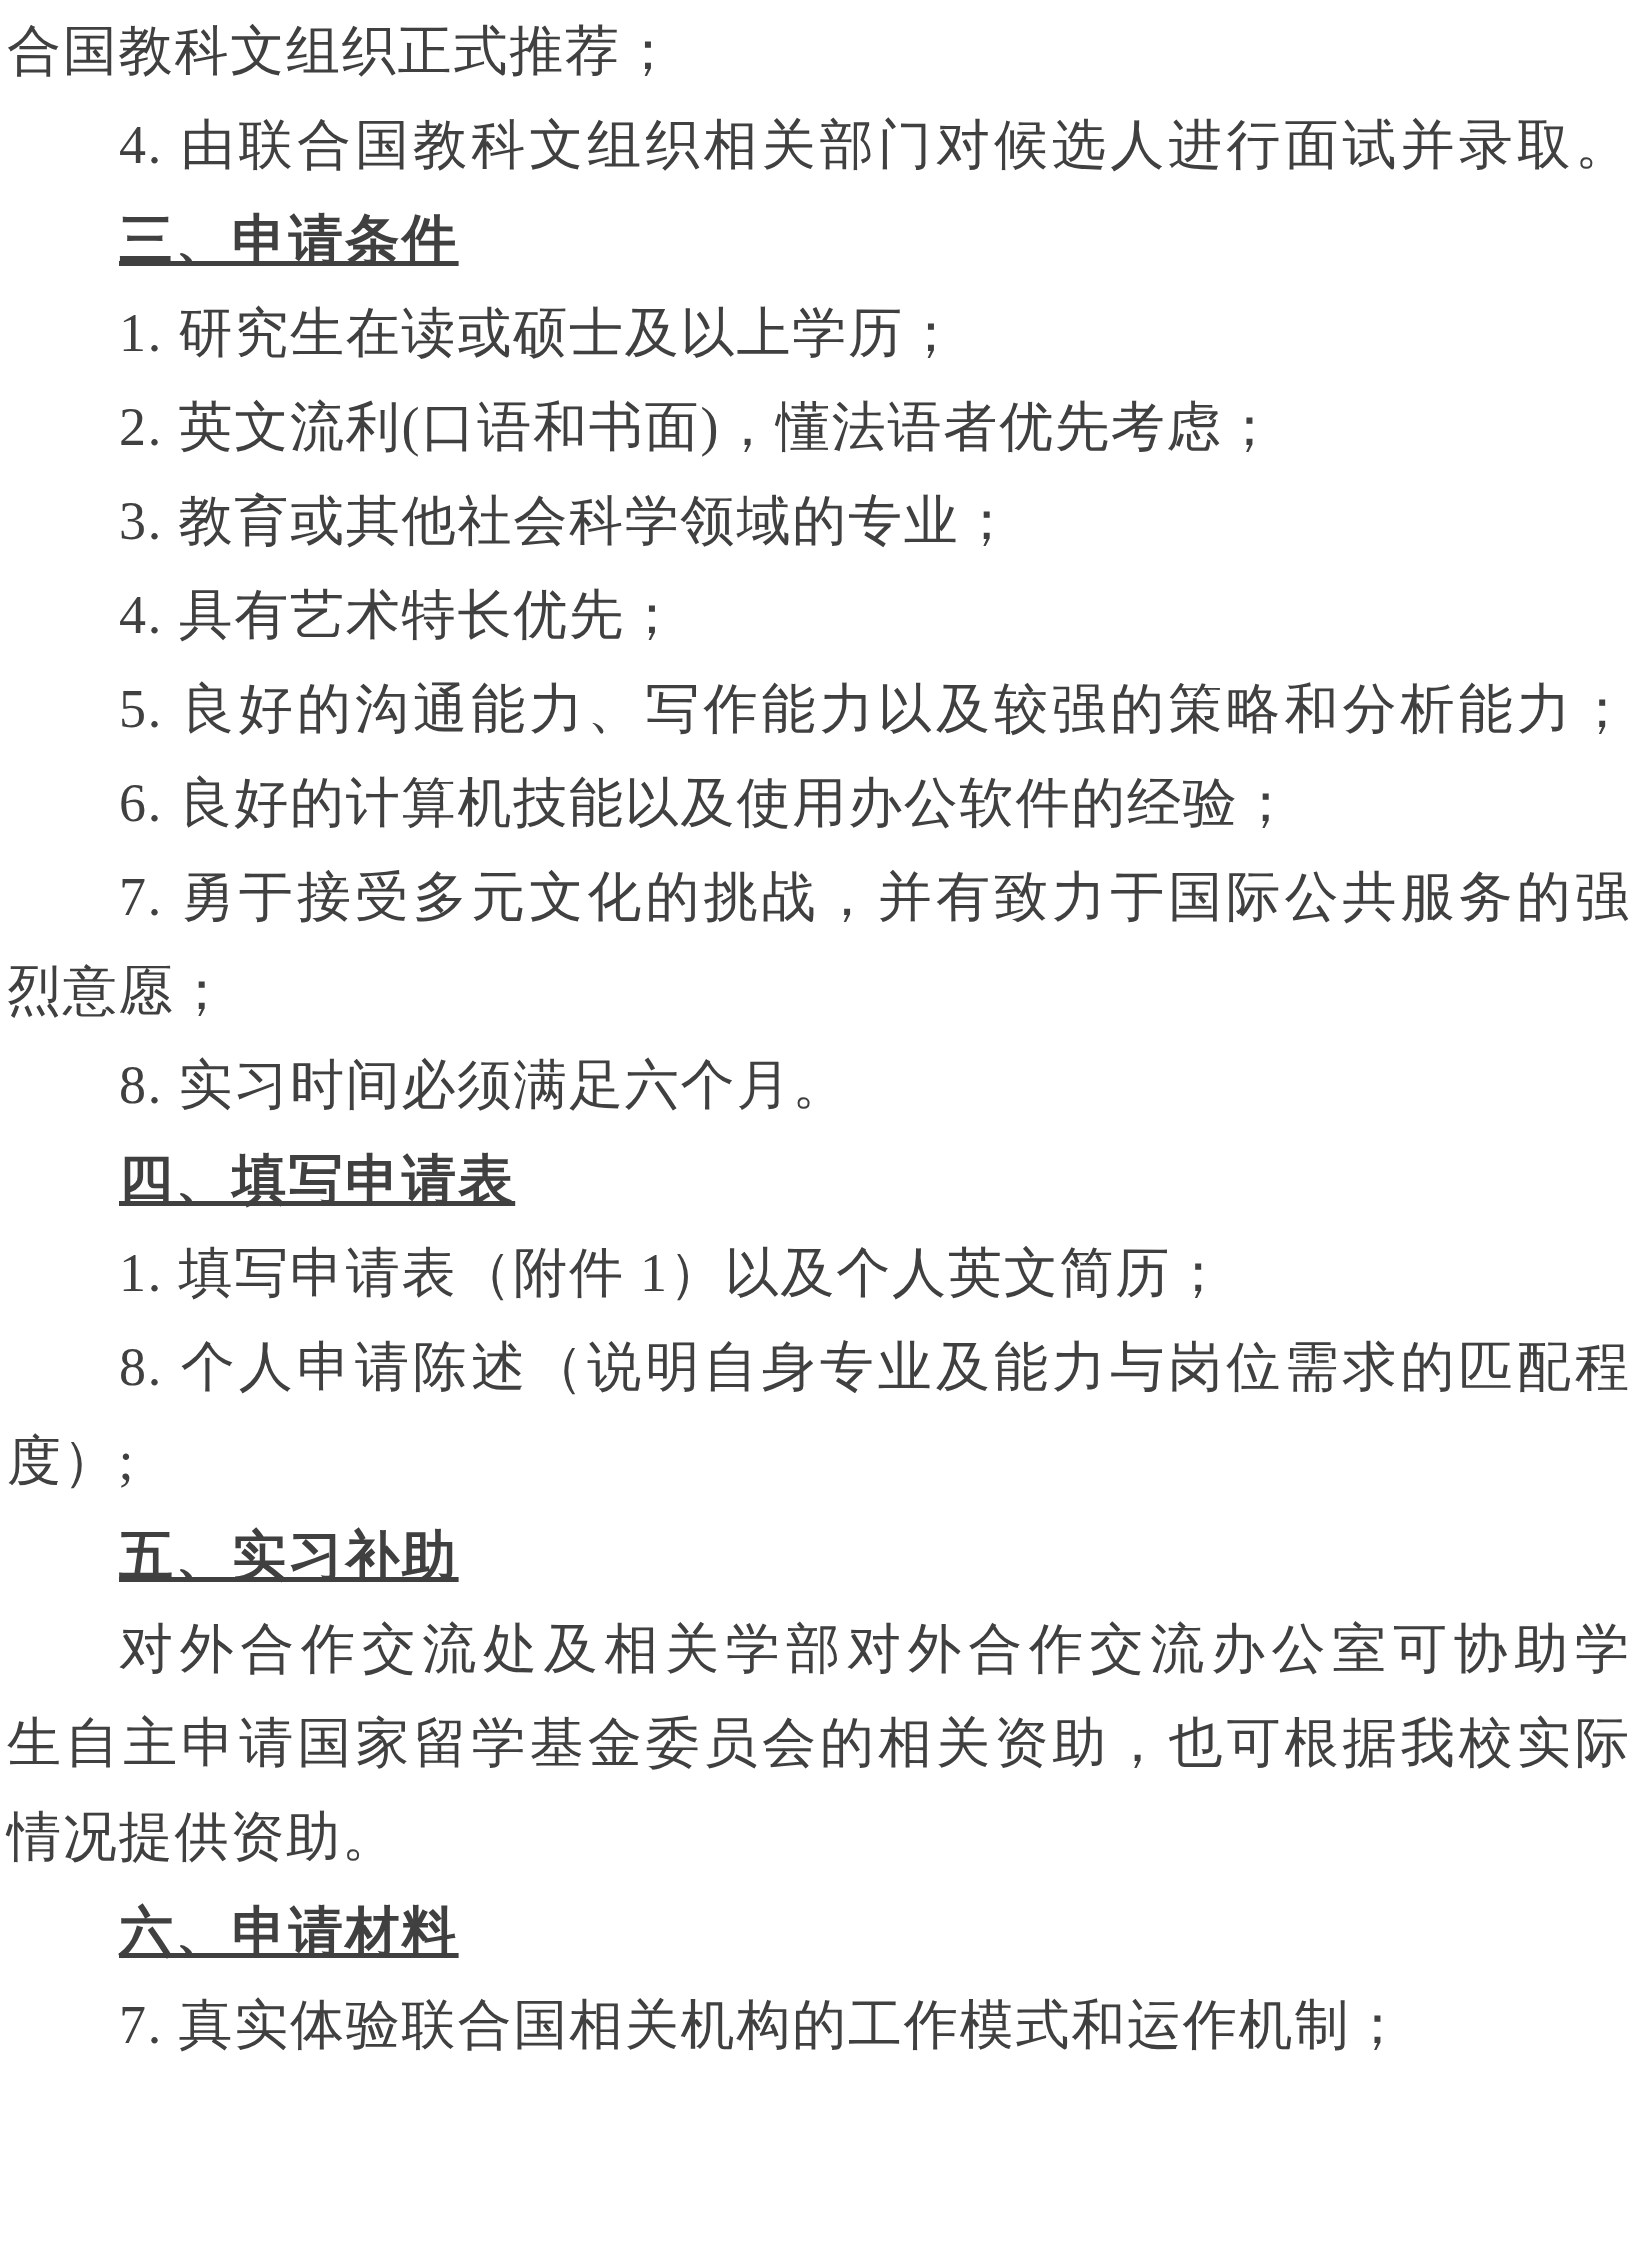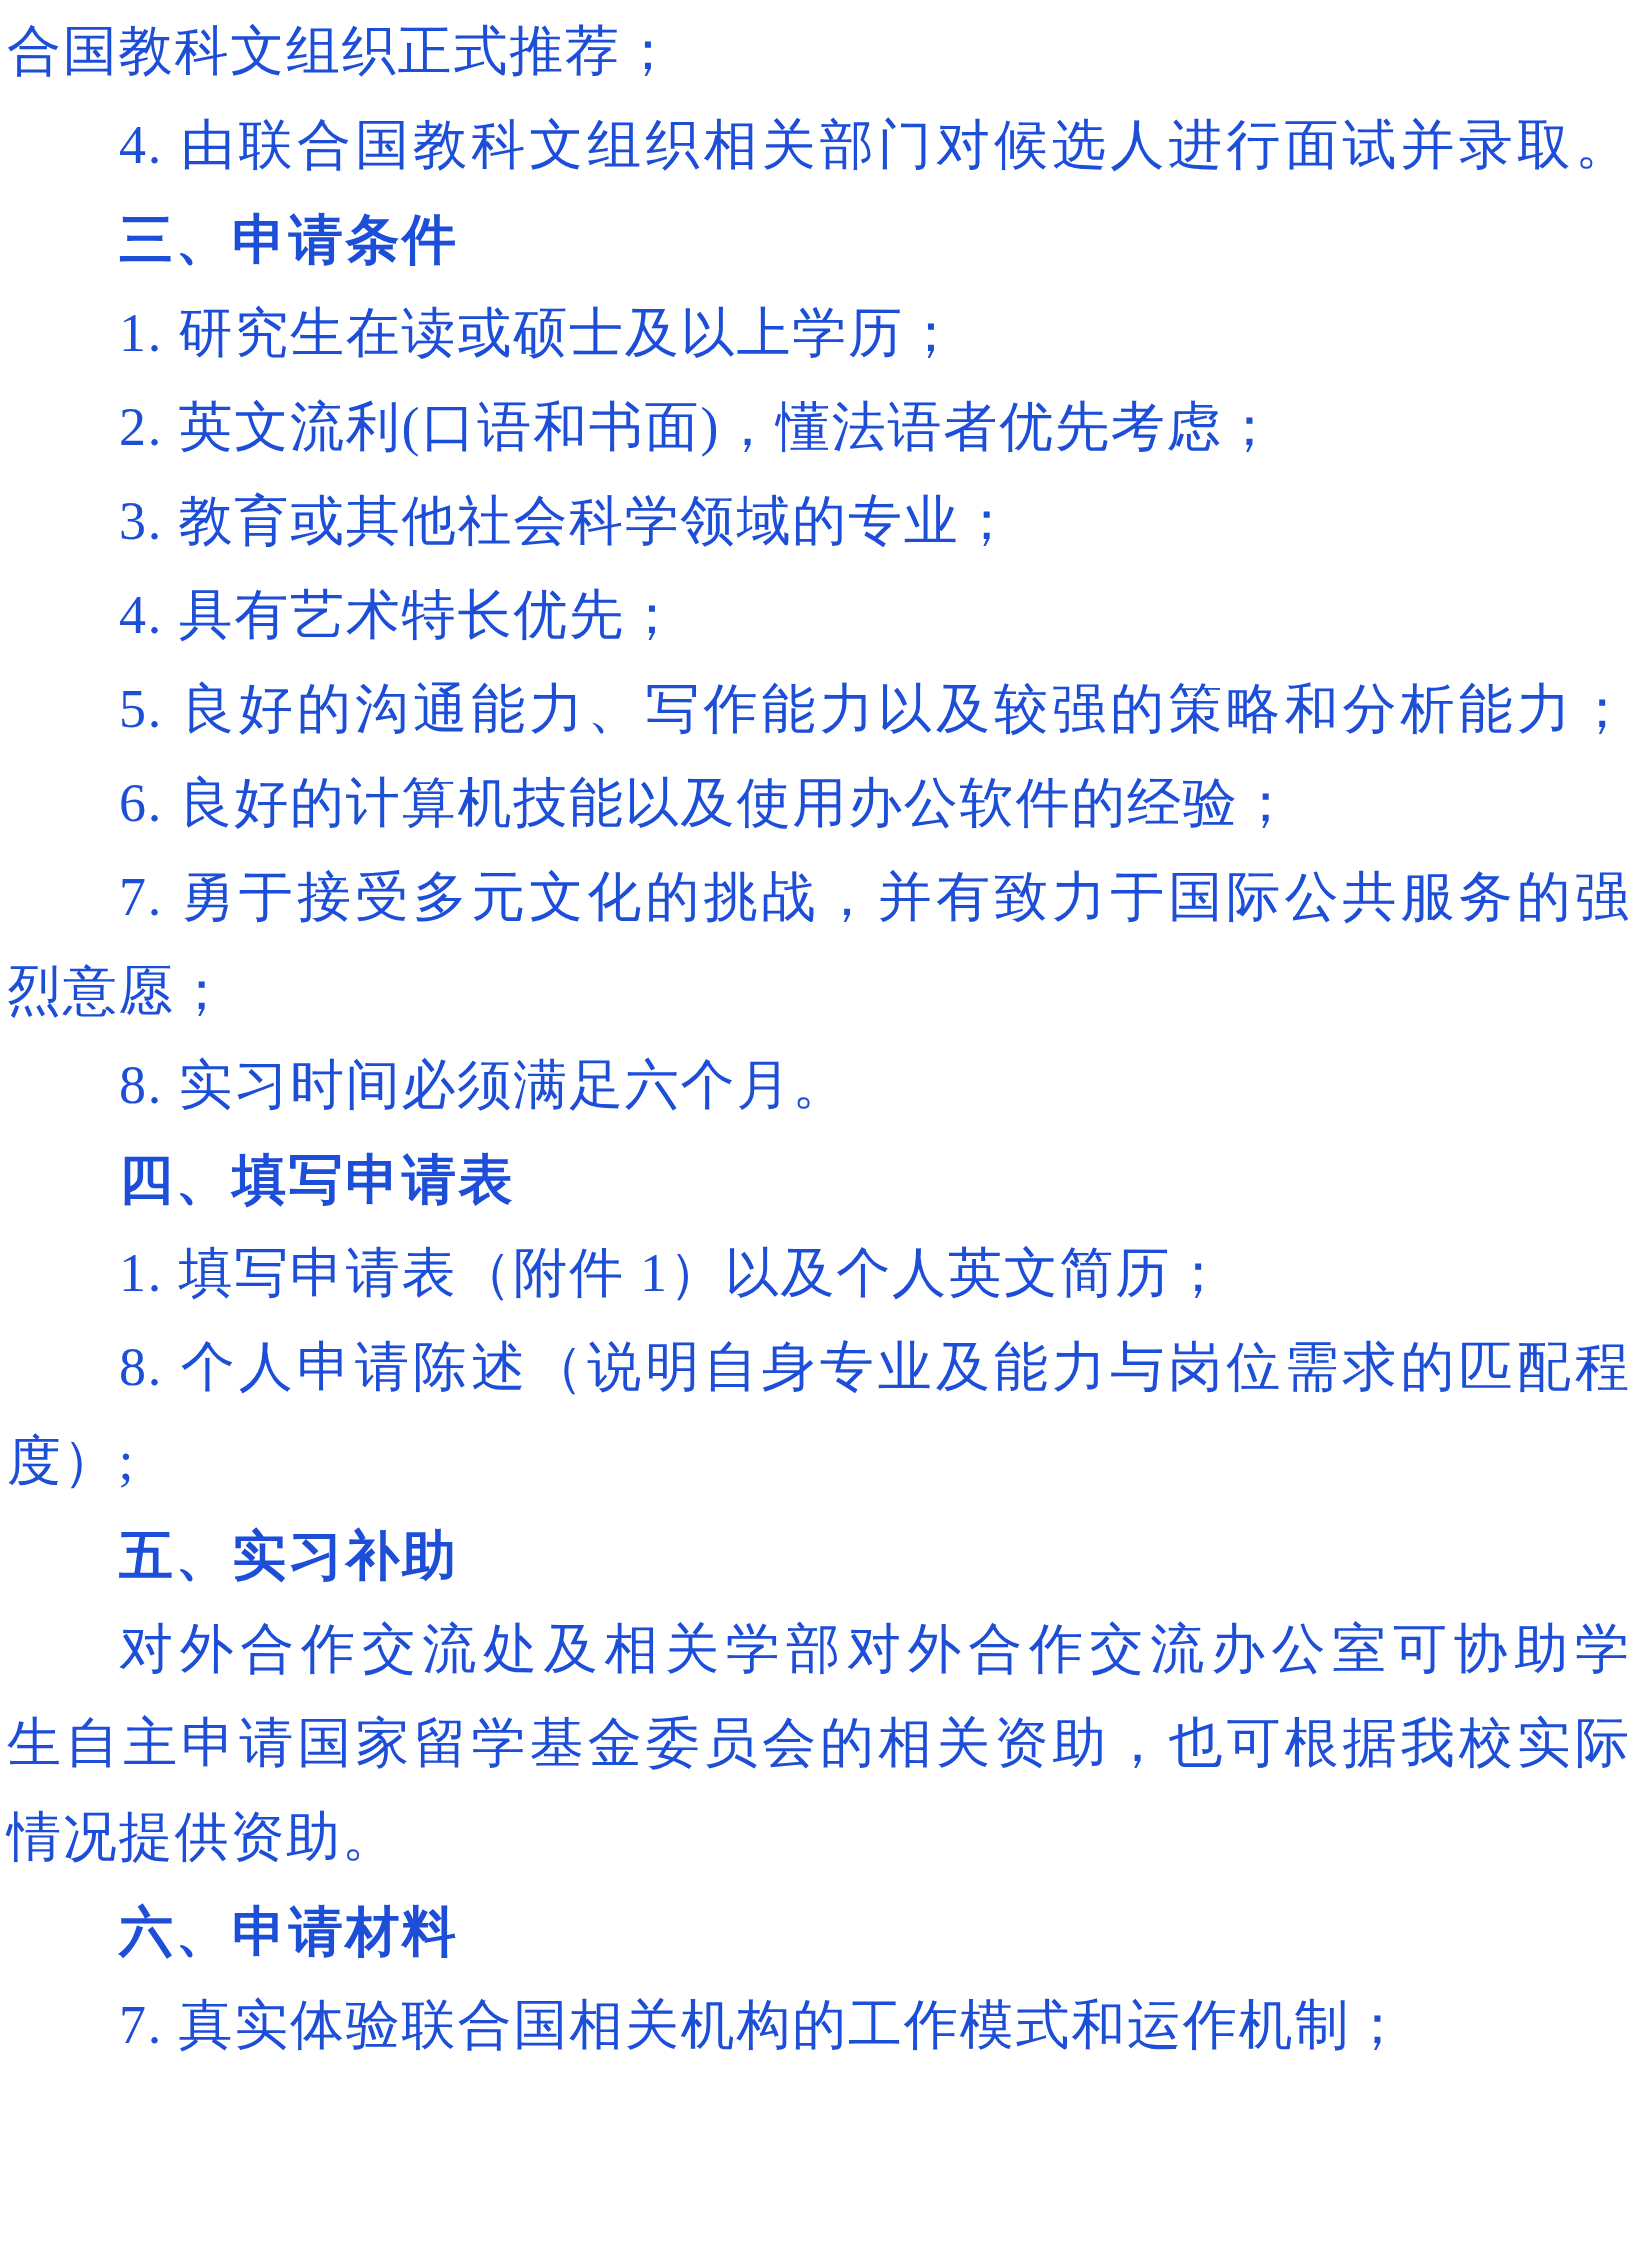--- a/index.html
+++ b/index.html
@@ -10,21 +10,21 @@
   body {
     width: 1636px;
     height: 2261px;
     overflow: hidden;
   }
   .doc {
     box-sizing: border-box;
     width: 1636px;
     padding: 3.5px 5.3px 0 7px;
     font-family: "Liberation Serif", serif;
-    color: #1d4ed8;
+    color: #404040;
     font-size: 54px;
     letter-spacing: 1.8px;
   }
   .line {
     height: 94px;
     line-height: 94px;
     white-space: nowrap;
     overflow: visible;
   }
   .indent {
@@ -33,20 +33,21 @@
   .stretch {
     white-space: normal;
     text-align: justify;
     text-align-last: justify;
     text-justify: inter-character;
   }
   .heading {
     font-family: "Liberation Sans", sans-serif;
     font-weight: 700;
     letter-spacing: 2.6px;
+    text-decoration: underline;
   }
 </style>
 </head>
 <body>
 
 <div class="doc">
   <div class="line">合国教科文组织正式推荐；</div>
   <div class="line indent stretch">4. 由联合国教科文组织相关部门对候选人进行面试并录取。</div>
   <div class="line indent heading">三、申请条件</div>
   <div class="line indent">1. 研究生在读或硕士及以上学历；</div>

